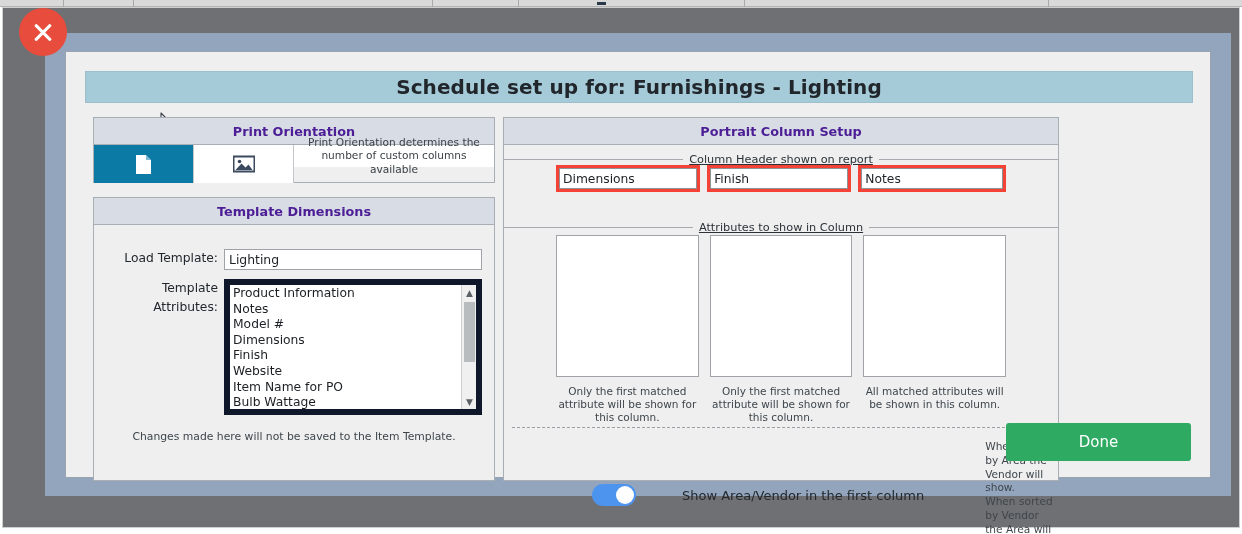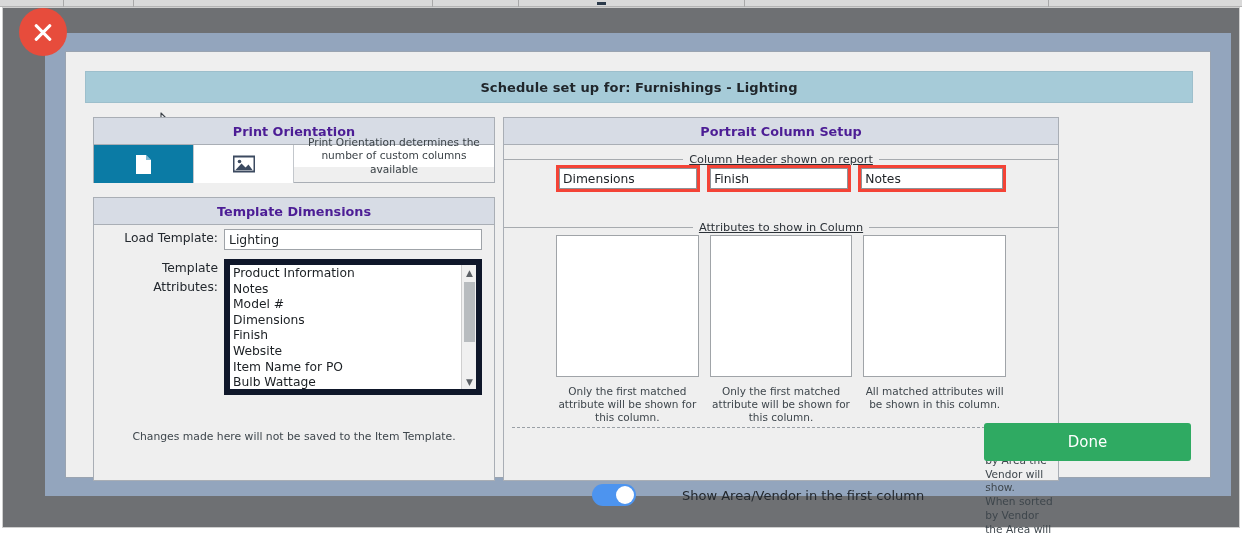--- a/index.html
+++ b/index.html
@@ -60,21 +60,21 @@
 
   
   .titlebar {
     position: absolute; left: 19px; top: 19px;
     width: 1108px; height: 32px;
     background: #a6cbd8;
     border: 1px solid #9dbfcc;
     display: flex; align-items: center; justify-content: center;
   }
   .titlebar .title {
-    font-size: 13px; font-weight: bold; color: #20262b;
+    font-size: 20px; font-weight: bold; color: #20262b;
     letter-spacing: .1px;
   }
 
   
   .cursor {
     position: absolute; left: 94px; top: 60px;
     width: 14px; height: 20px;
     pointer-events: none;
   }
 
@@ -126,21 +126,21 @@
   }
   .orient-btn.active { background: #0b7ba5; }
   .orient-note {
     flex: 1; display: flex; align-items: center; justify-content: center;
     text-align: center; font-size: 10.6px; color: #3b4247; line-height: 1.25;
     background: #ffffff; padding: 0 6px;
   }
 
   
   #panel-template { left: 27px; top: 145px; width: 402px; height: 284px; }
-  .tpl-body { padding: 4px 12px 0 12px; position: relative; height: 222px; }
+  .tpl-body { padding: 24px 12px 0 12px; position: relative; height: 222px; }
   .field-row { display: flex; align-items: flex-start; margin-bottom: 9px; }
   .field-label {
     width: 118px; text-align: right; padding-right: 6px;
     font-size: 12.3px; color: #23282e; line-height: 19px;
   }
   .text-input {
     flex: 1; height: 21px;
     background: #ffffff;
     border: 1px solid #9fa3a8;
     font-size: 12.4px; color: #1d2125;
@@ -257,21 +257,21 @@
   .toggle-label {
     font-size: 13px; color: #23282e; margin-left: 9px; white-space: nowrap;
   }
   .toggle-help {
     margin-left: 24px; font-size: 10.6px; color: #3e464c; line-height: 1.3;
   }
 
   
   .done-btn {
     position: absolute; right: 19px; bottom: 16px;
-    width: 207px; height: 38px;
+    width: 185px; height: 38px;
     background: #2faa62;
     border: none; border-radius: 3px;
     color: #ffffff; font-size: 15px;
     font-family: "DejaVu Sans", "Liberation Sans", sans-serif;
     display: flex; align-items: center; justify-content: center;
   }
 </style>
 </head>
 <body>
 

